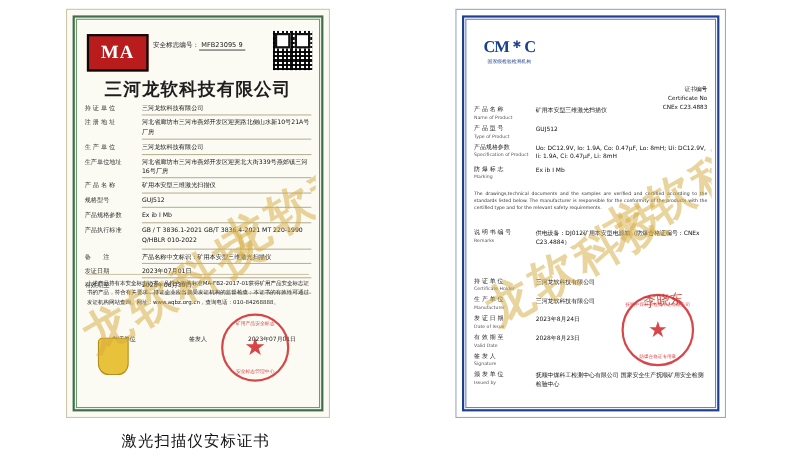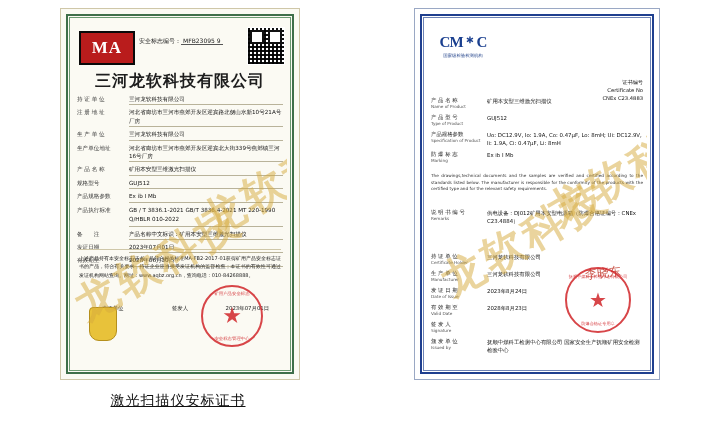--- a/index.html
+++ b/index.html
@@ -27,21 +27,21 @@
   .caption {
     position: absolute;
     top: 392px;
     width: 340px;
     text-align: center;
     font-size: 14px;
     color: #111;
     font-family: "DejaVu Sans", sans-serif;
     letter-spacing: 1px;
   }
-  .caption-left { left: 8px; text-decoration: underline; }
+  .caption-left { left: 8px; }
   .caption-right { left: 370px; }
 
   
   .ma-doc {
     position: absolute;
     left: 52px;
     top: 2px;
     width: 240px;
     height: 372px;
     background: #fbfaf3;

